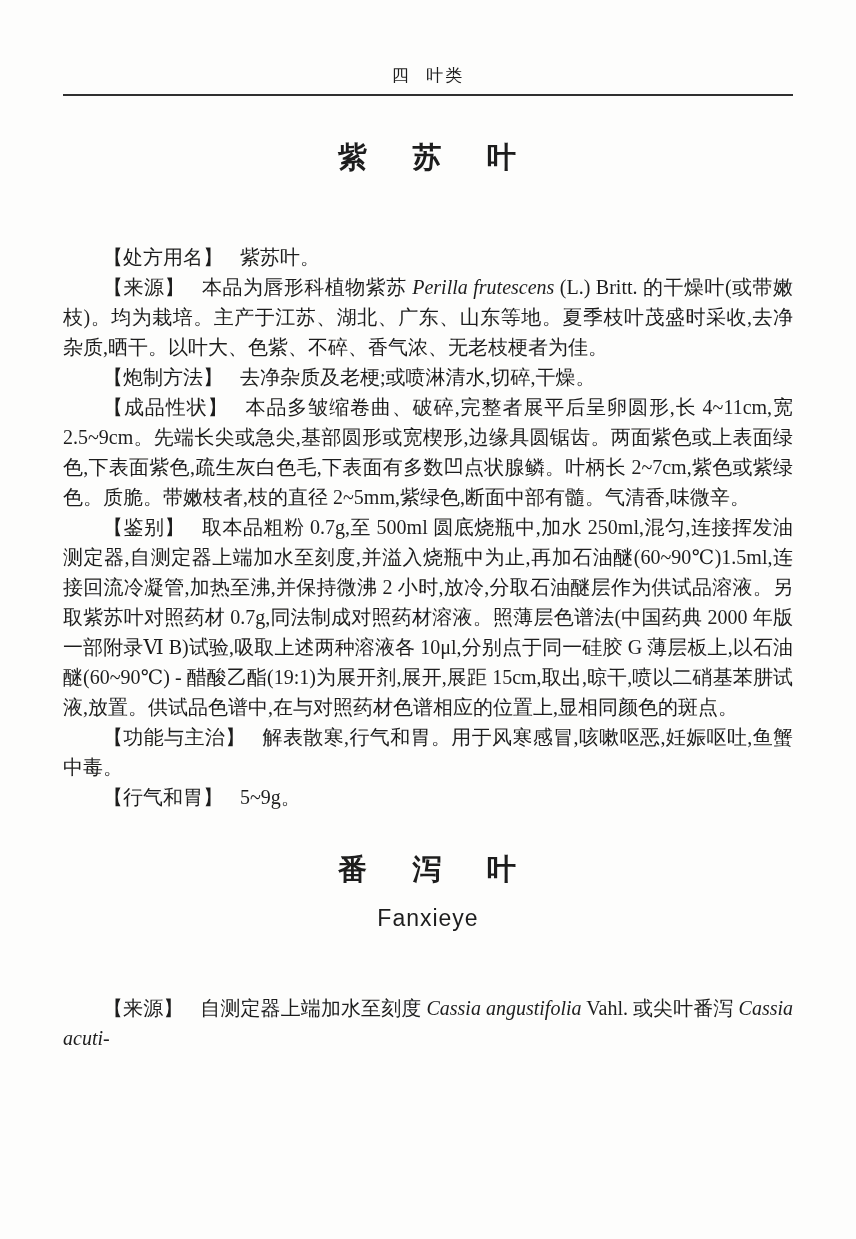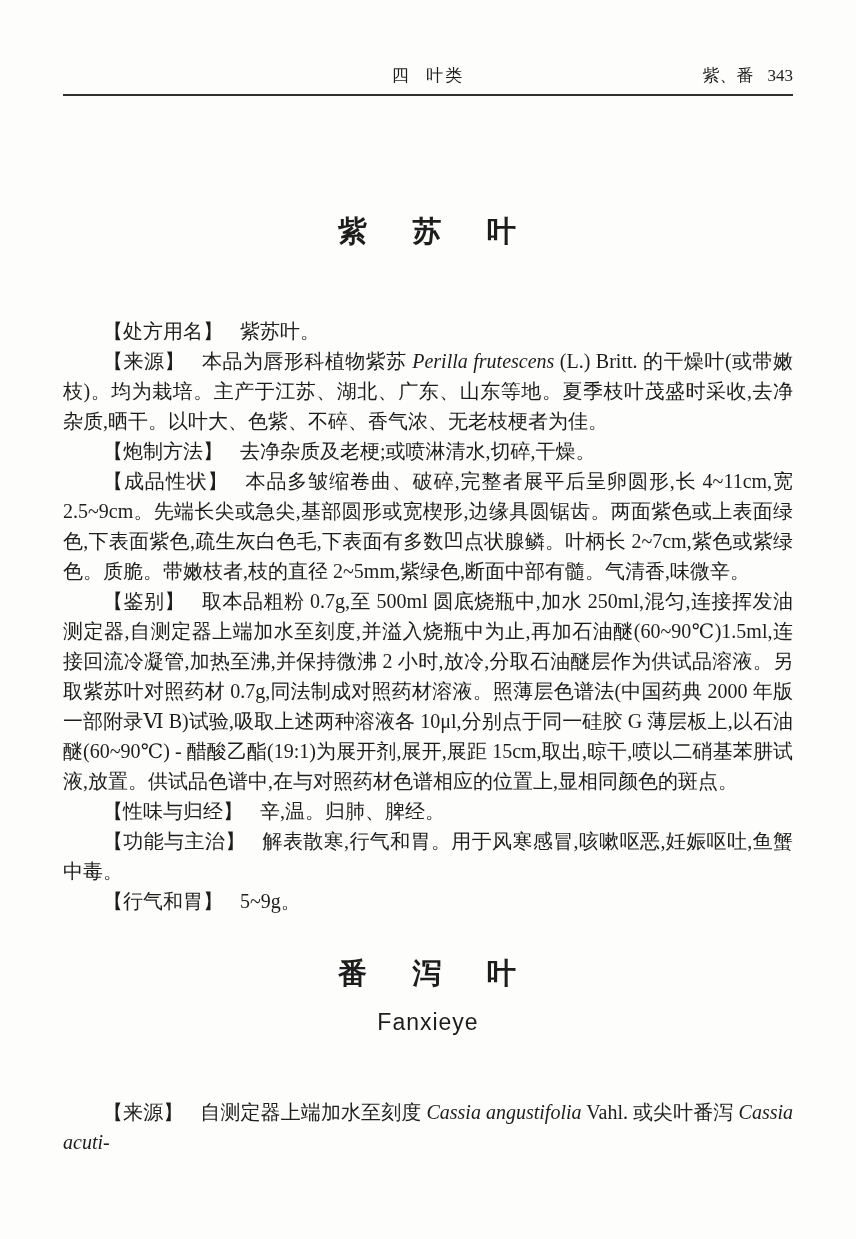--- a/index.html
+++ b/index.html
@@ -37,21 +37,21 @@
     letter-spacing:2px;
   }
   .pinyin {
     text-align:center;
     font-family:"Liberation Sans","DejaVu Sans",sans-serif;
     font-size:23px;
     line-height:26px;
     letter-spacing:1px;
     margin-top:11px;
   }
-  .m1 .mono-title { margin-top:118px; }
+  .m1 .mono-title { margin-top:44px; }
   .m2 { margin-top:40px; }
 
   
   .body {
     font-size:20px;
     line-height:30px;
     text-align:justify;
   }
   .m1 .body { margin-top:68px; }
   .m2 .body { margin-top:62px; }
@@ -65,39 +65,37 @@
 </style>
 </head>
 <body>
 
 <div class="page">
   <div class="inner">
 
     <header class="running-head">
       <span></span>
       <span class="rh-center">四 叶类</span>
-      <span class="rh-right"><span>紫、番</span><span class="pgnum">343</span></span>
     </header>
     <div class="rule"></div>
 
     <section class="m1">
       <h1 class="mono-title">紫 苏 叶</h1>
 
       <div class="body">
         <p><span class="lab">【处方用名】</span><span>紫苏叶。</span></p>
 
         <p><span class="lab">【来源】</span><span>本品为唇形科植物紫苏 </span><span class="lat">Perilla frutescens</span><span> (L.) Britt. 的干燥叶(或带嫩枝)。均为栽培。主产于江苏、湖北、广东、山东等地。夏季枝叶茂盛时采收,去净杂质,晒干。以叶大、色紫、不碎、香气浓、无老枝梗者为佳。</span></p>
 
         <p><span class="lab">【炮制方法】</span><span>去净杂质及老梗;或喷淋清水,切碎,干燥。</span></p>
 
         <p><span class="lab">【成品性状】</span><span>本品多皱缩卷曲、破碎,完整者展平后呈卵圆形,长 4~11cm,宽 2.5~9cm。先端长尖或急尖,基部圆形或宽楔形,边缘具圆锯齿。两面紫色或上表面绿色,下表面紫色,疏生灰白色毛,下表面有多数凹点状腺鳞。叶柄长 2~7cm,紫色或紫绿色。质脆。带嫩枝者,枝的直径 2~5mm,紫绿色,断面中部有髓。气清香,味微辛。</span></p>
 
         <p><span class="lab">【鉴别】</span><span>取本品粗粉 0.7g,至 500ml 圆底烧瓶中,加水 250ml,混匀,连接挥发油测定器,自测定器上端加水至刻度,并溢入烧瓶中为止,再加石油醚(60~90℃)1.5ml,连接回流冷凝管,加热至沸,并保持微沸 2 小时,放冷,分取石油醚层作为供试品溶液。另取紫苏叶对照药材 0.7g,同法制成对照药材溶液。照薄层色谱法(中国药典 2000 年版一部附录Ⅵ B)试验,吸取上述两种溶液各 10μl,分别点于同一硅胶 G 薄层板上,以石油醚(60~90℃) - 醋酸乙酯(19:1)为展开剂,展开,展距 15cm,取出,晾干,喷以二硝基苯肼试液,放置。供试品色谱中,在与对照药材色谱相应的位置上,显相同颜色的斑点。</span></p>
 
-        <p><span class="lab">【性味与归经】</span><span>辛,温。归肺、脾经。</span></p>
 
         <p><span class="lab">【功能与主治】</span><span>解表散寒,行气和胃。用于风寒感冒,咳嗽呕恶,妊娠呕吐,鱼蟹中毒。</span></p>
 
         <p><span class="lab">【行气和胃】</span><span>5~9g。</span></p>
 
       </div>
     </section>
 
     <section class="m2">
       <h1 class="mono-title">番 泻 叶</h1>

